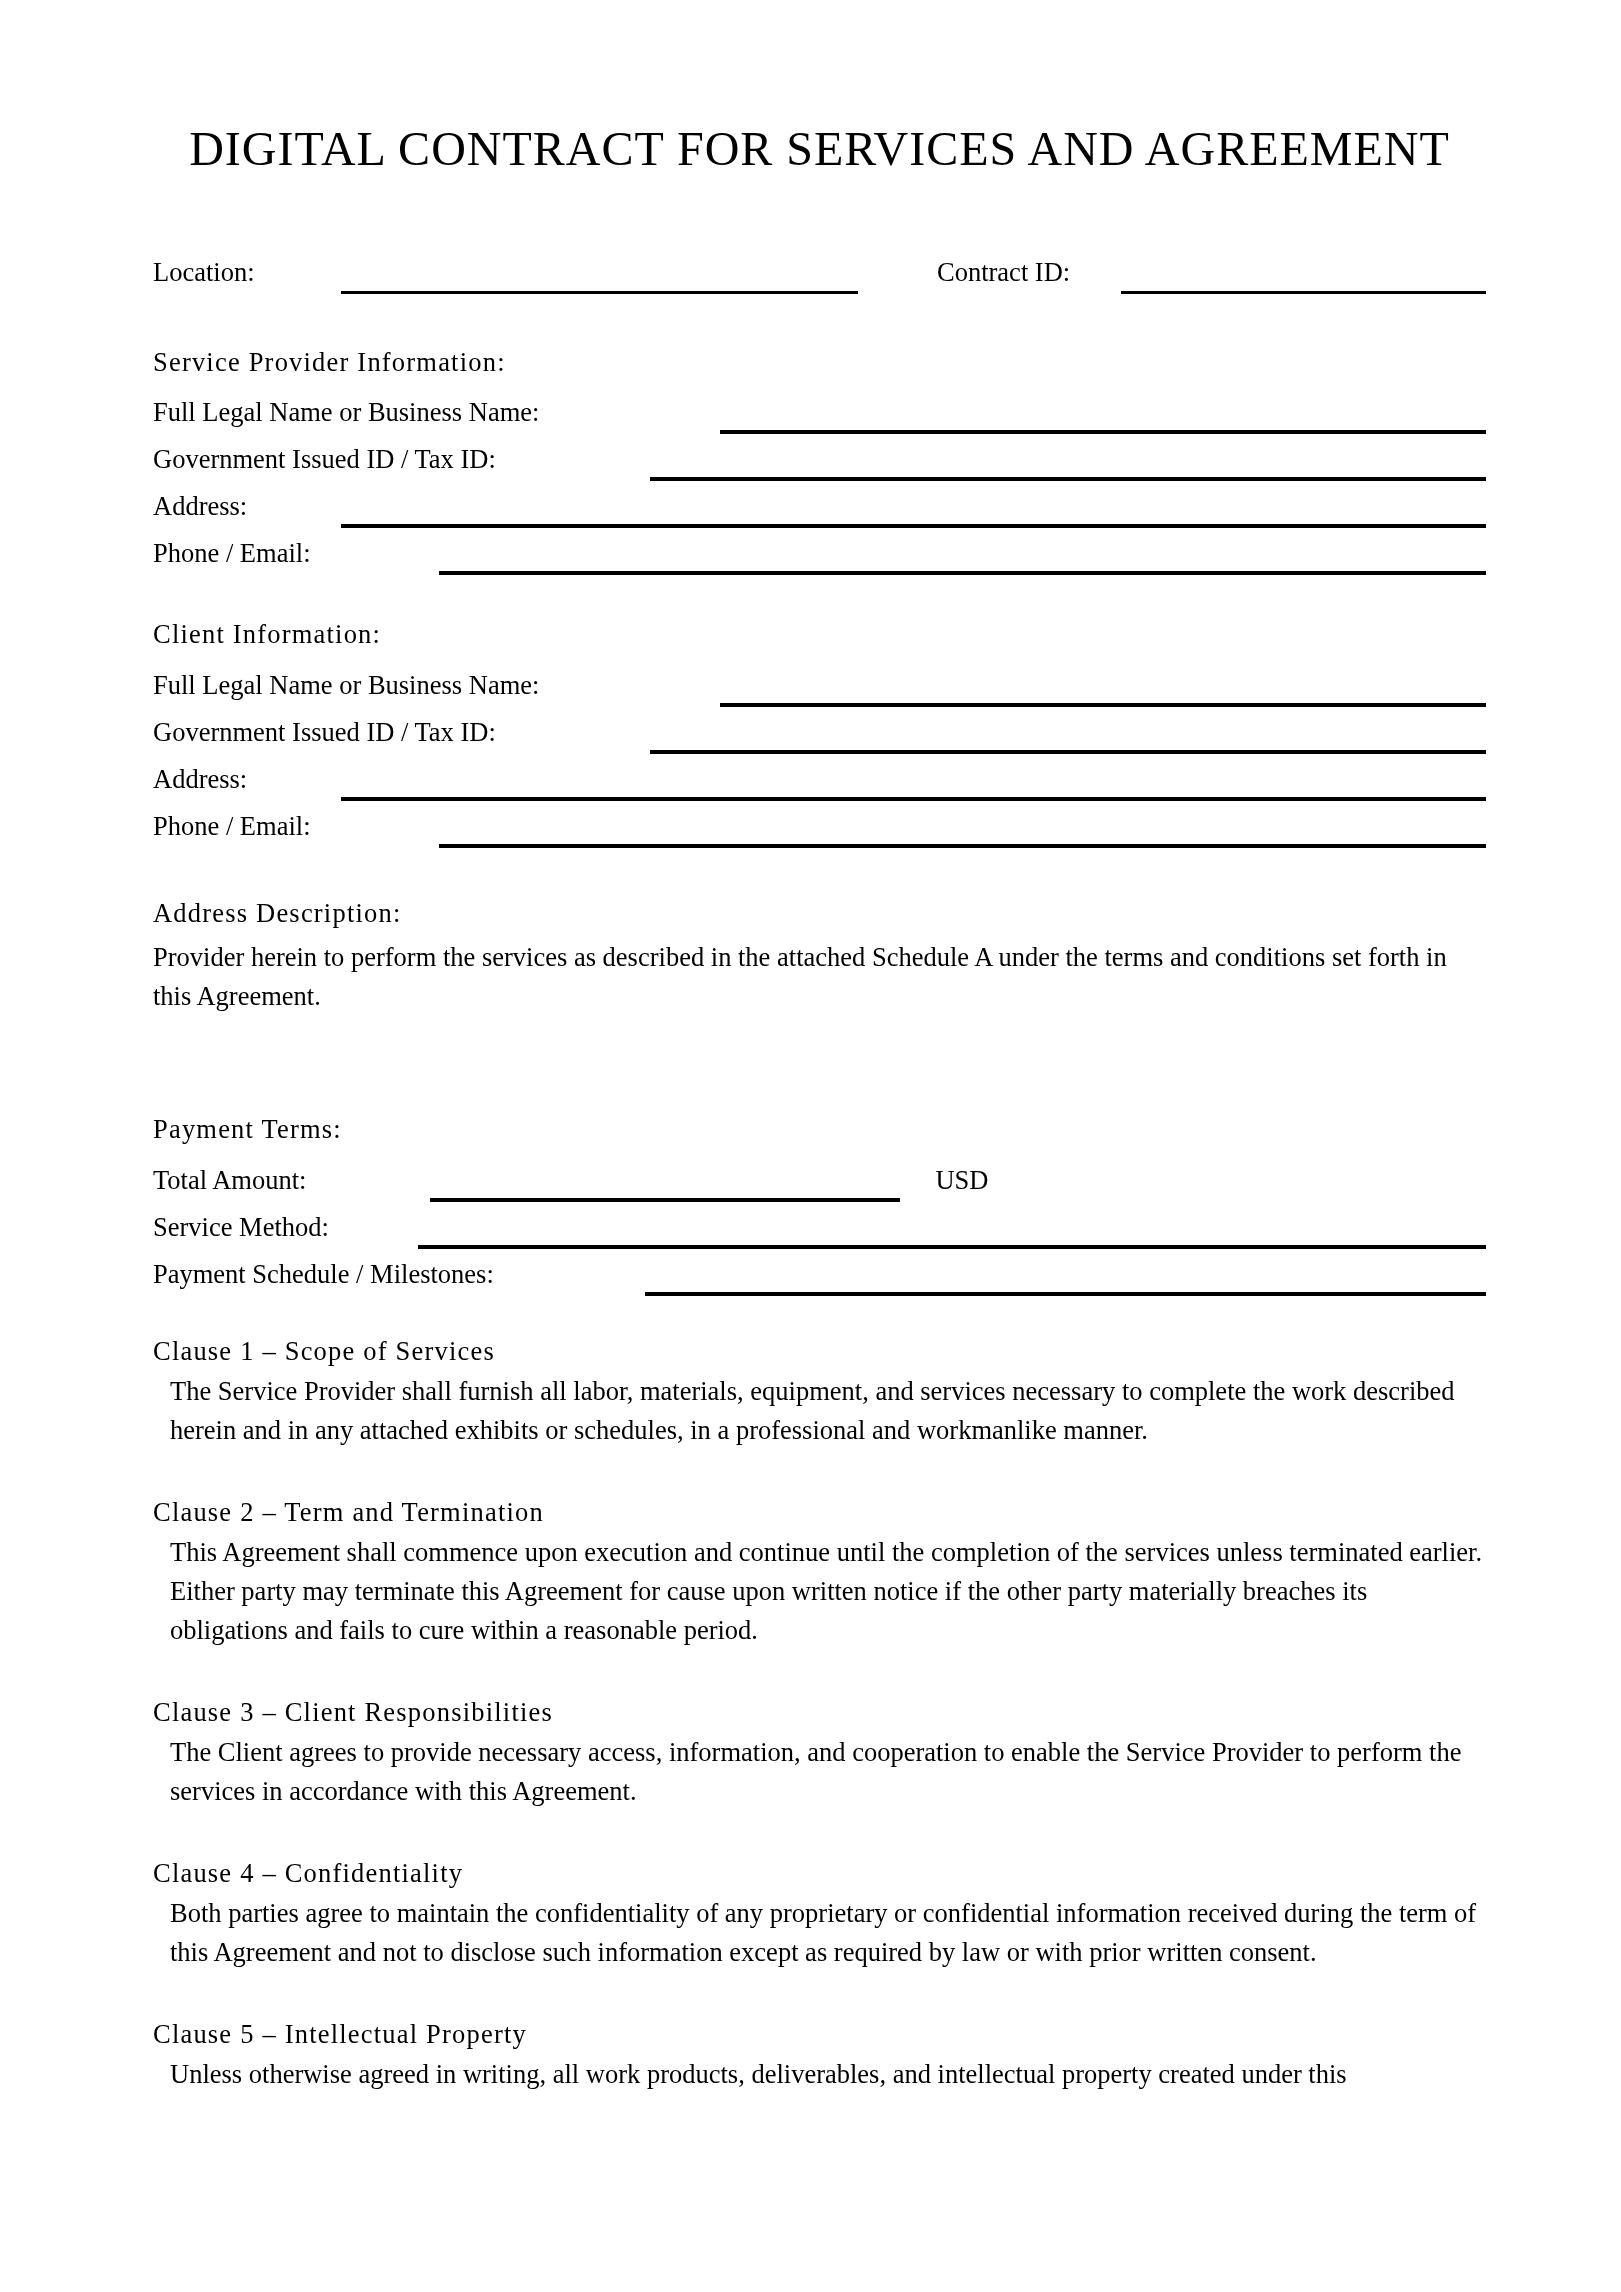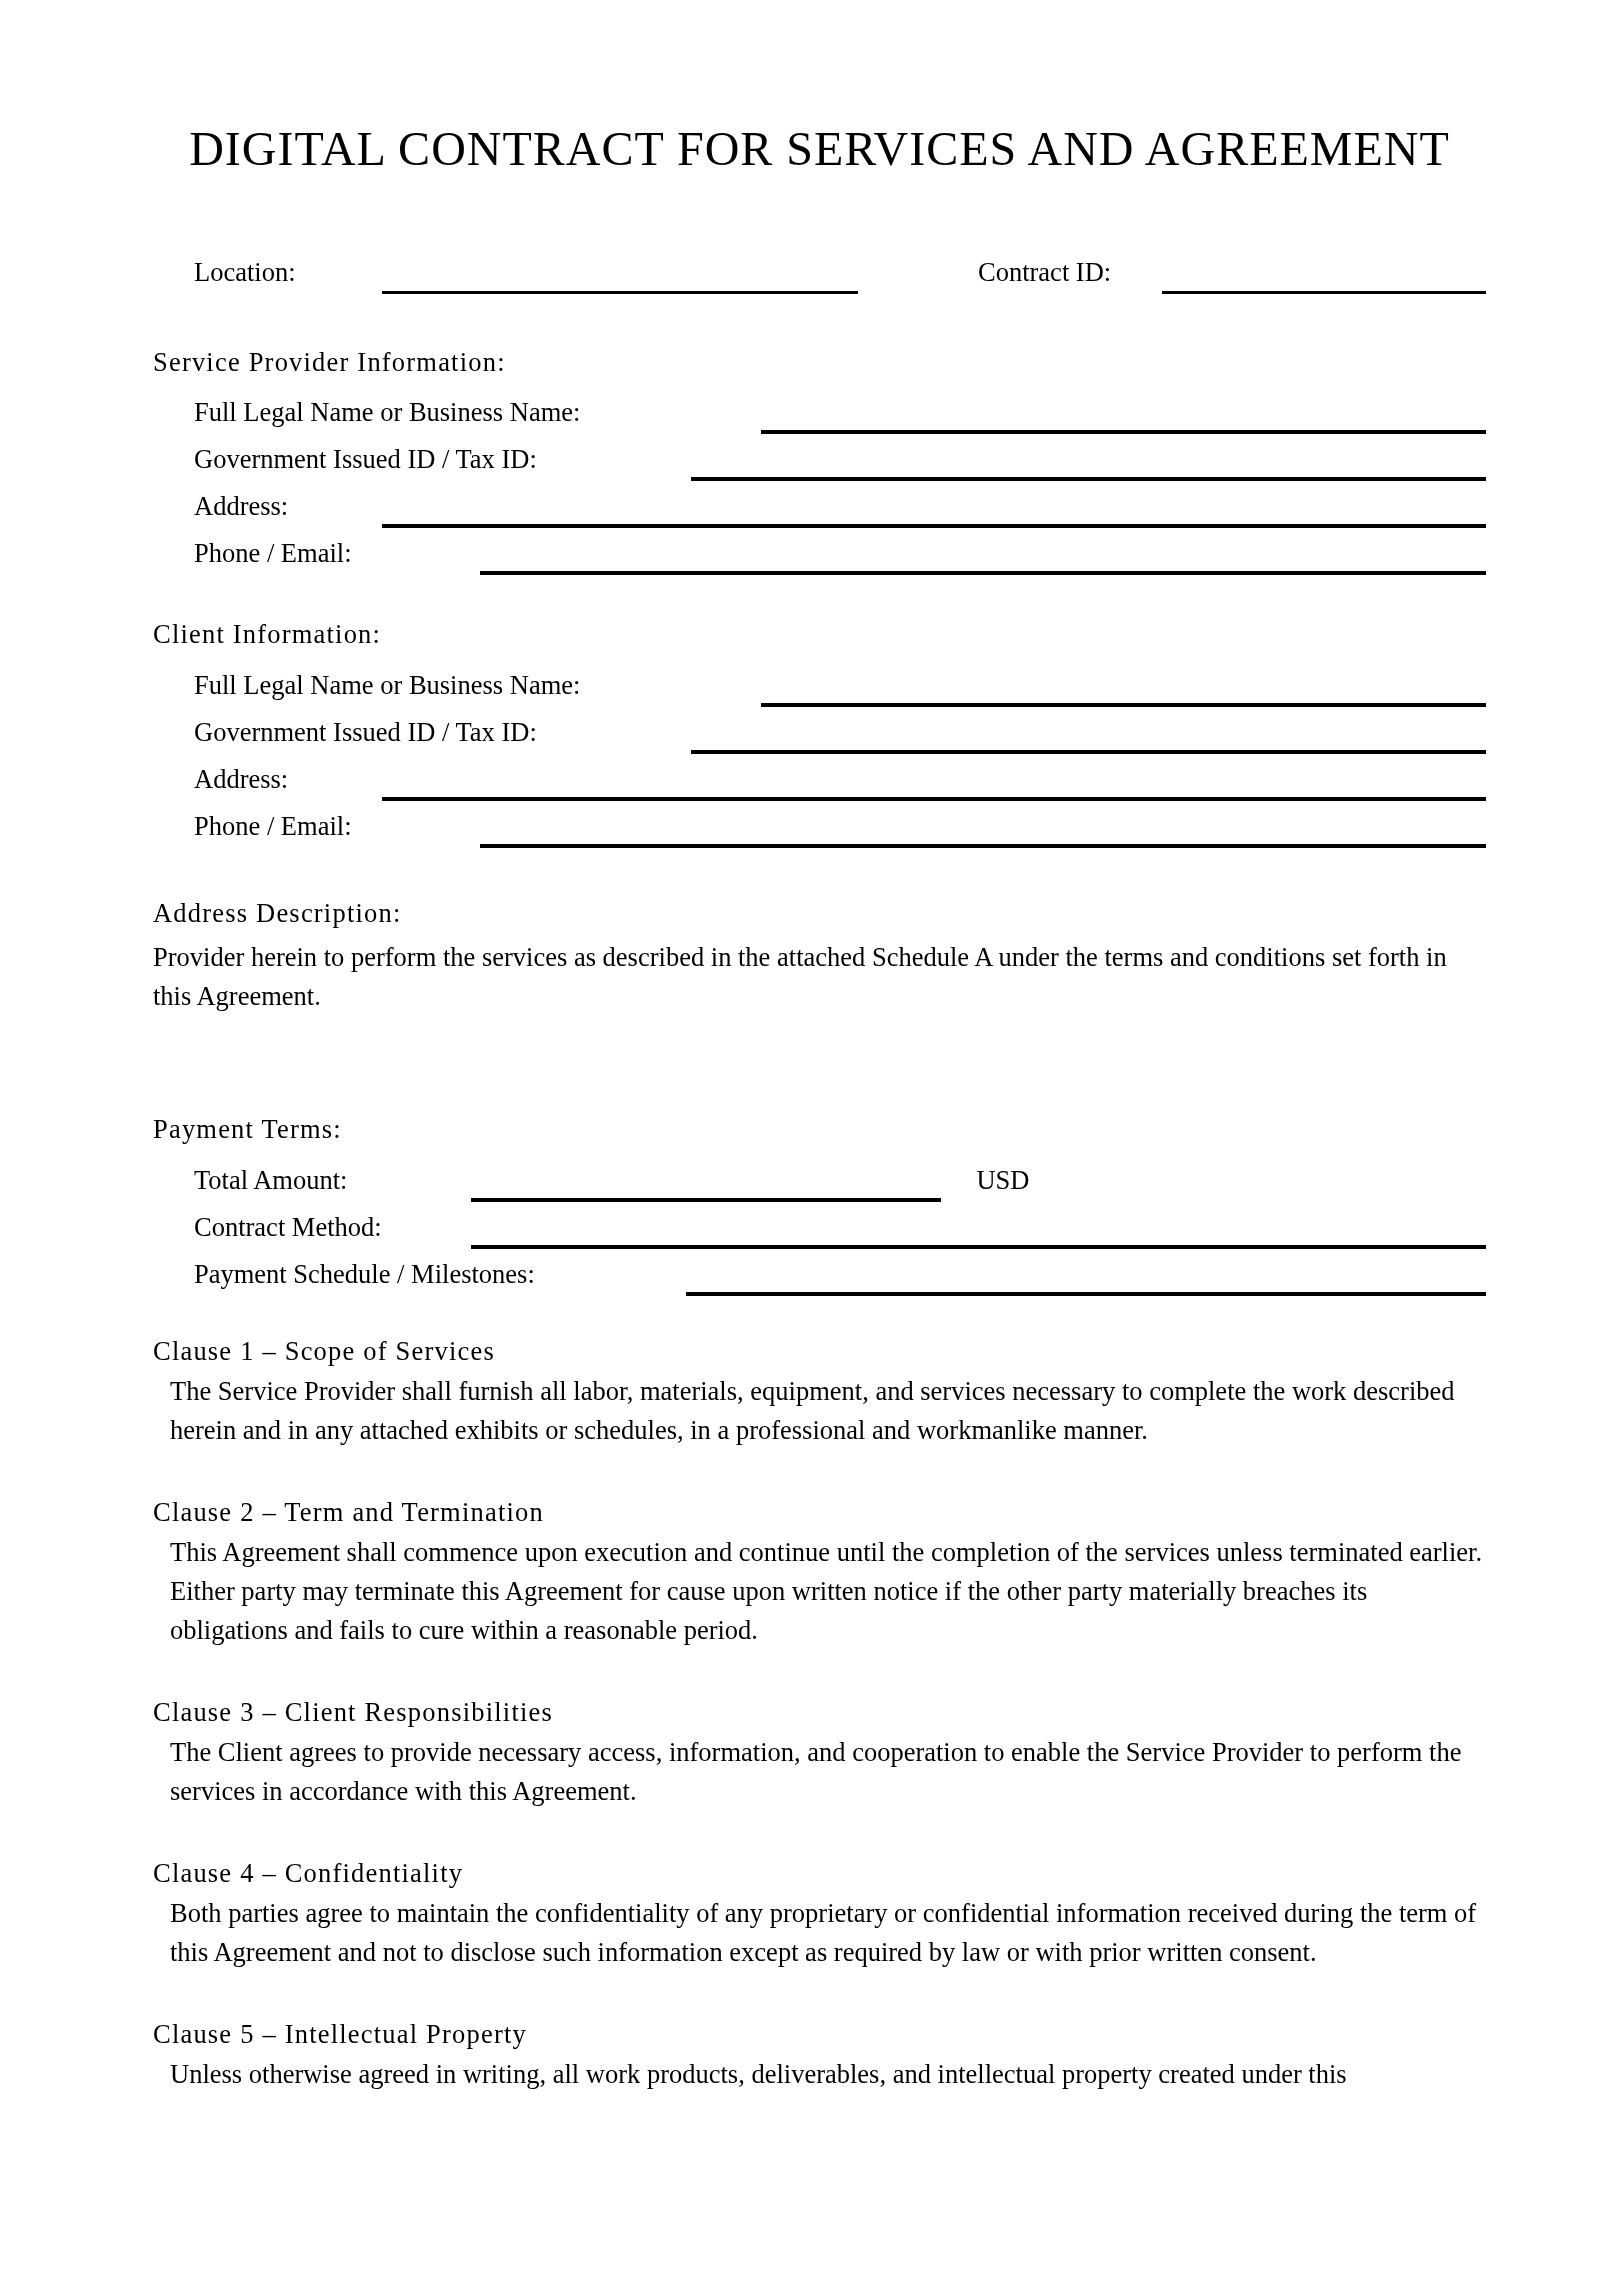--- a/index.html
+++ b/index.html
@@ -37,21 +37,20 @@
   }
   .field-row {
     display: flex;
     align-items: flex-end;
     height: 47px;
     text-align: center;
   }
   .label {
     white-space: nowrap;
     line-height: 1.15;
-    margin-left: 41px;
   }
   .fill-line {
     align-self: flex-end;
     height: 3.9px;
     background: #000000;
     margin-bottom: -6.9px;
   }
   .flex1 { flex: 1; }
   .top-row {
     display: flex;
@@ -150,21 +149,21 @@
   <p class="body-text">Provider herein to perform the services as described in the attached Schedule A under the terms and conditions set forth in this Agreement.</p>
 
   <div class="section-heading mt-payment">Payment Terms:</div>
 
   <div class="field-row">
     <span class="label">Total Amount:</span>
     <div class="fill-line amount-line ml-amount"></div>
     <span class="label usd-label">USD</span>
   </div>
   <div class="field-row">
-    <span class="label">Contract Method:</span>
+    <span class="label">Service Method:</span>
     <div class="fill-line flex1 ml-method"></div>
   </div>
   <div class="field-row">
     <span class="label">Payment Schedule / Milestones:</span>
     <div class="fill-line flex1 ml-schedule"></div>
   </div>
 
   <div class="clause">
     <div class="section-heading">Clause 1 – Scope of Services</div>
     <p class="body-text">The Service Provider shall furnish all labor, materials, equipment, and services necessary to complete the work described herein and in any attached exhibits or schedules, in a professional and workmanlike manner.</p>

